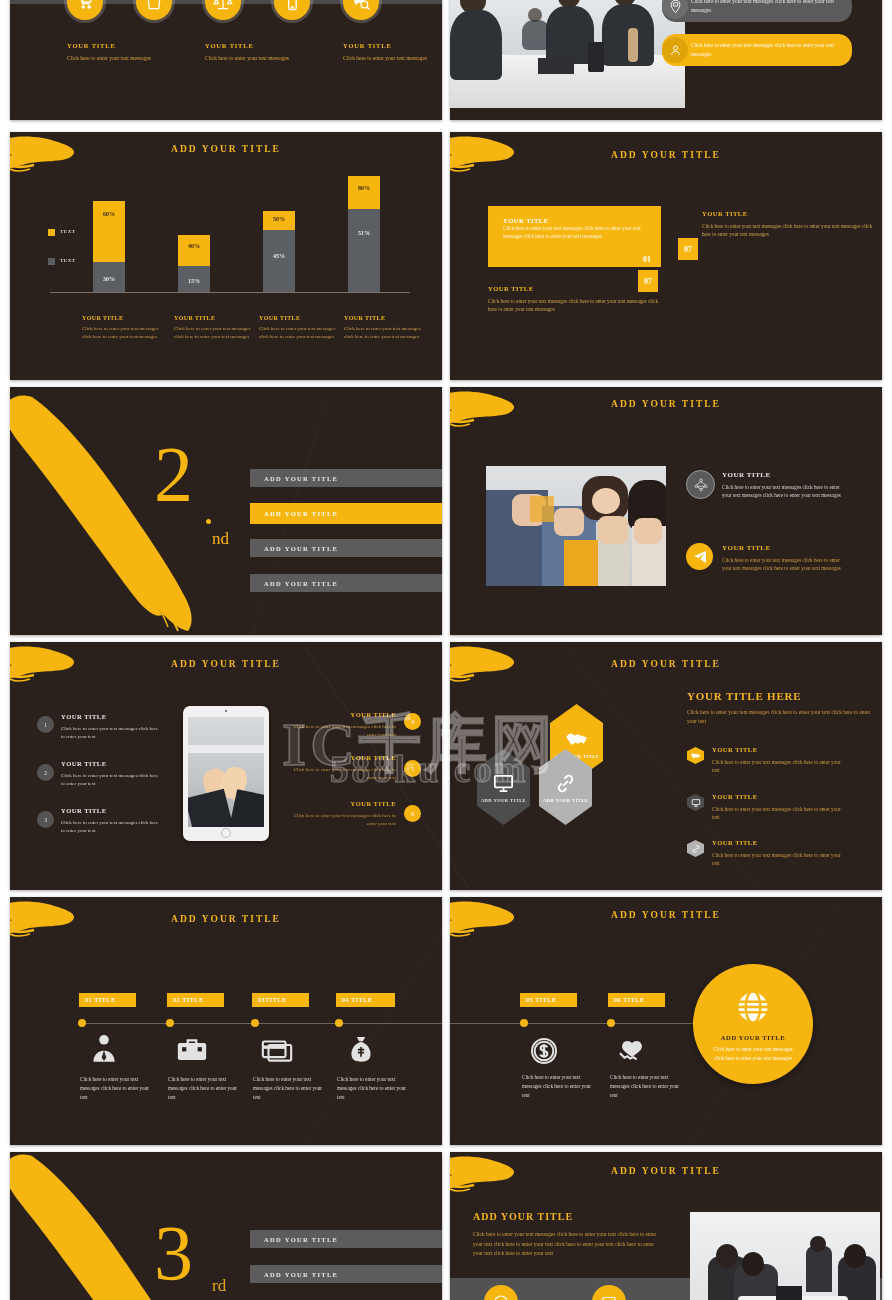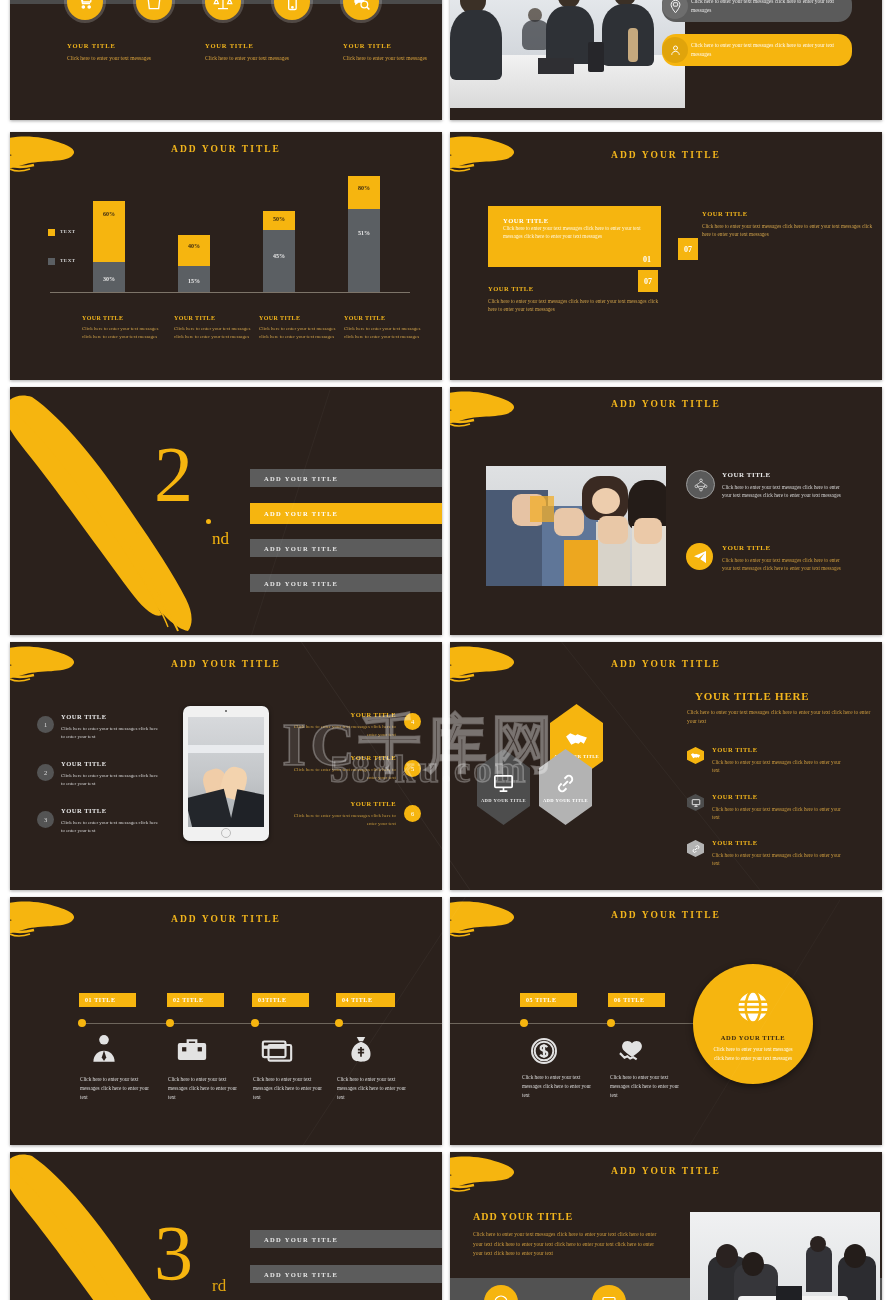--- a/index.html
+++ b/index.html
@@ -452,21 +452,21 @@
     </div>
     <div class="hex" style="left:89px;top:107px;width:53px;height:76px;background:#b3b3b3;">
       <svg viewBox="0 0 24 24" width="23" height="23" fill="none" stroke="#fff" stroke-width="2">
           <path d="M9.5 14.5l5-5"></path>
           <path d="M11 7l2-2a3.5 3.5 0 0 1 5 5l-2 2"></path>
           <path d="M13 17l-2 2a3.5 3.5 0 0 1-5-5l2-2"></path>
         </svg>
       <div class="lbl" style="color:#fff;">ADD YOUR TITLE</div>
     </div>
 
-    <div style="position:absolute;left:245px;top:48px;font-size:11px;font-weight:bold;color:#f3b61c;letter-spacing:.8px;">YOUR TITLE HERE</div>
+    <div style="position:absolute;left:237px;top:48px;font-size:11px;font-weight:bold;color:#f3b61c;letter-spacing:.8px;">YOUR TITLE HERE</div>
     <div style="position:absolute;left:237px;top:66px;width:190px;font-size:5.4px;color:#cf9d3e;line-height:1.7;">Click here to enter your text messages click here to enter your text click here to enter your text</div>
 
     <div class="hexsm" style="left:237px;top:105px;background:#f6b50f;">
       <svg viewBox="0 0 24 24" width="11" height="11" fill="#fff">
           <path d="M2 10l4-3 5 2 2-1 3 1 6 2-3 6-3-2-2 2-3-1-4 2z"></path>
         </svg>
     </div>
     <div class="li-h yel" style="left:262px;top:104px;font-size:6.5px;">YOUR TITLE</div>
     <div class="li-p" style="left:262px;top:116px;width:137px;color:#cf9d3e;font-size:5.2px;">Click here to enter your text messages click here to enter your text</div>
 

